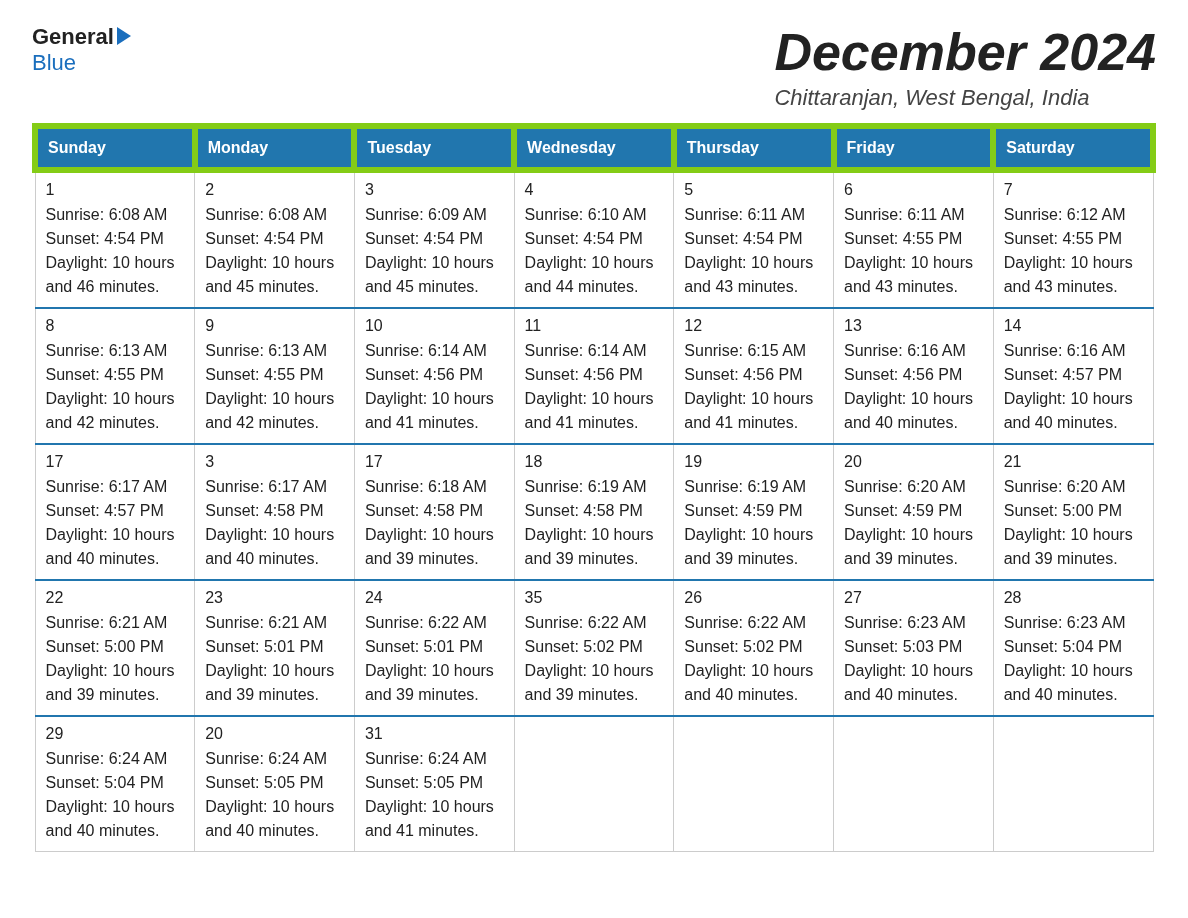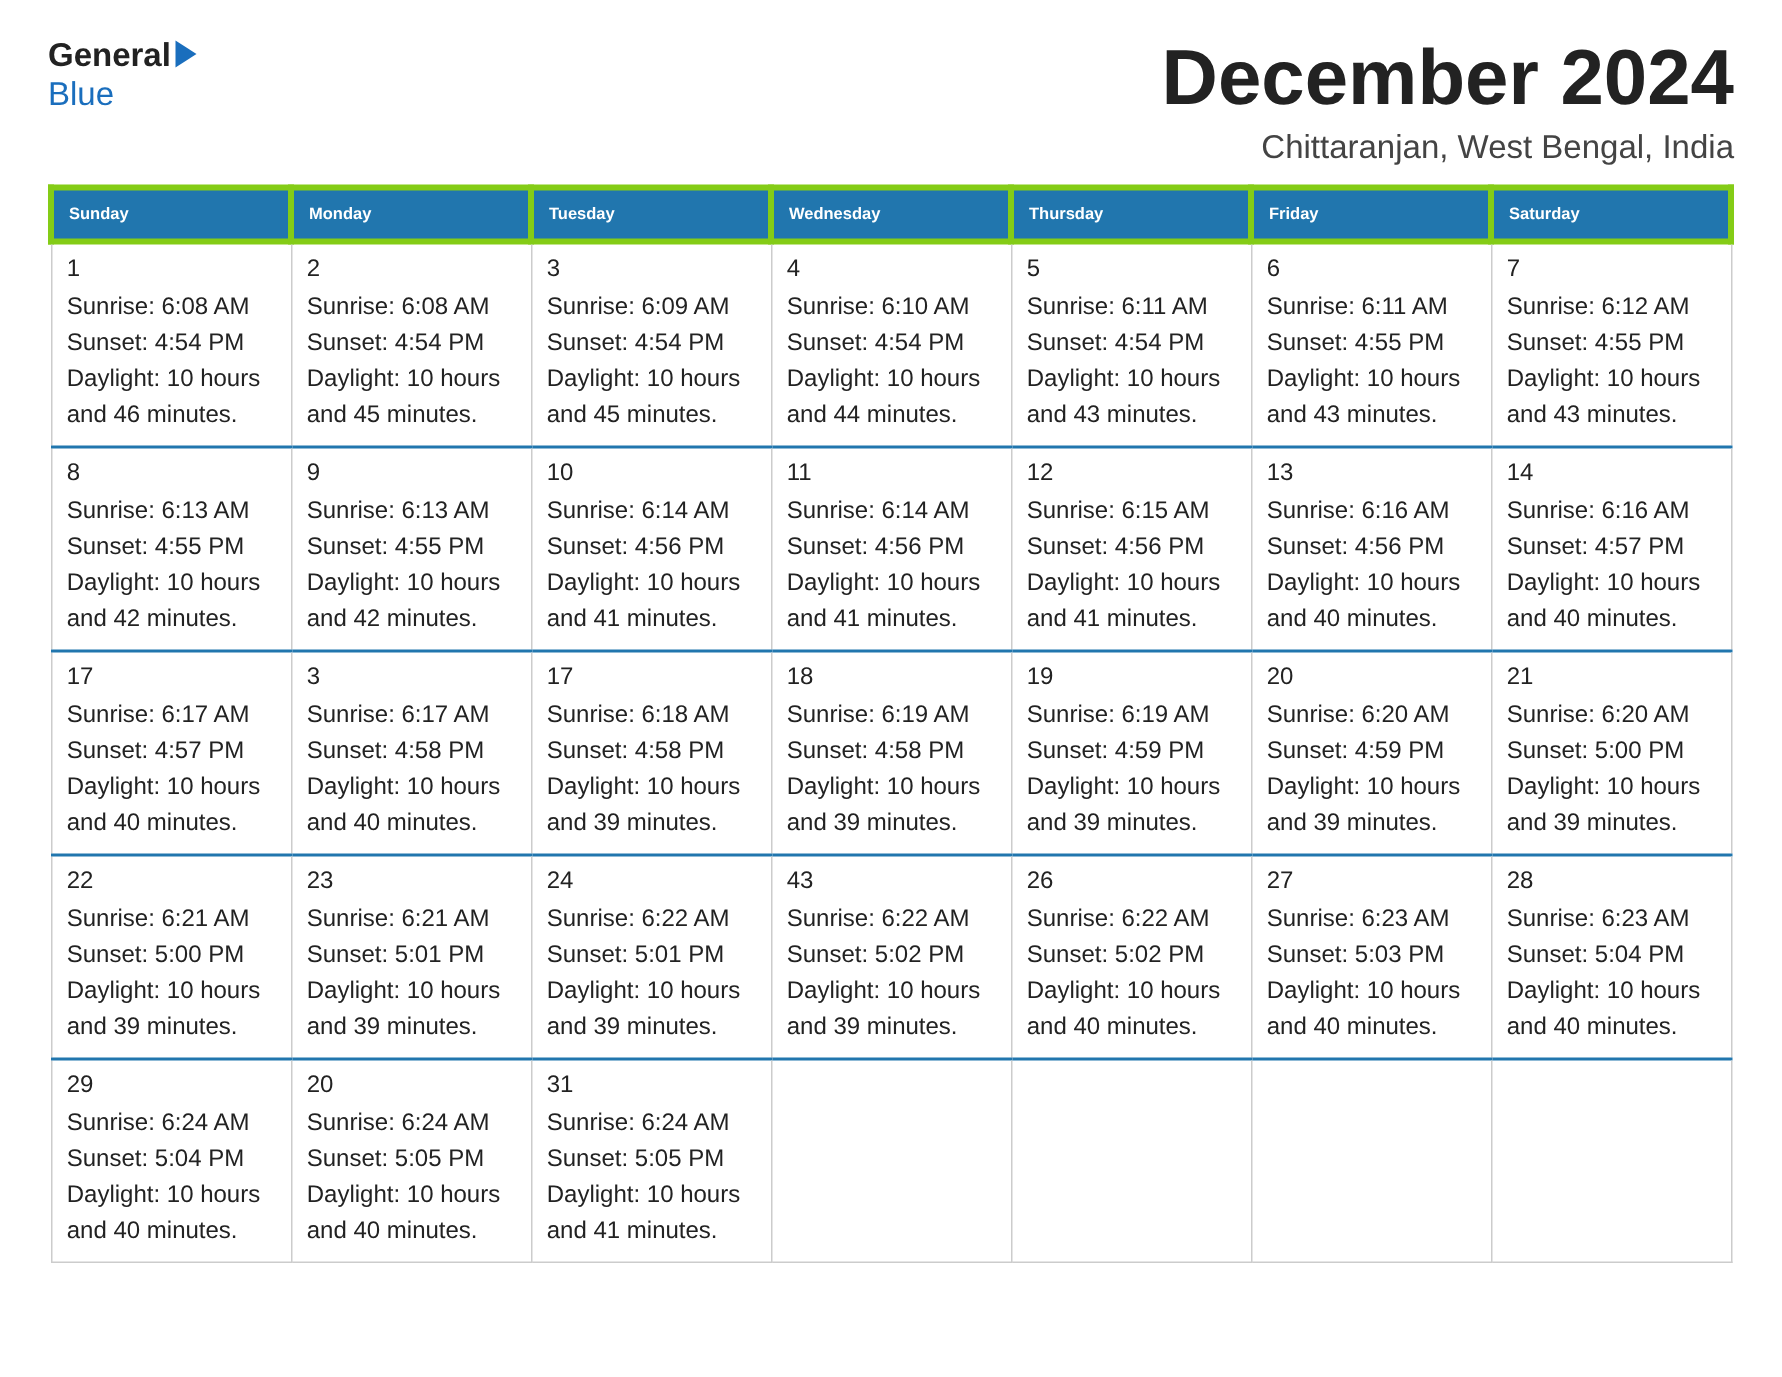--- a/index.html
+++ b/index.html
@@ -21,46 +21,46 @@
       font-size: 22px;
       font-weight: bold;
       color: #222;
     }
     .logo-text-blue {
       font-size: 22px;
       font-weight: normal;
       color: #1a6ebd;
     }
     .title-block {
-      text-align: right;
+      font-style: italic;
     }
     .calendar-title {
       font-size: 52px;
       font-weight: bold;
       color: #222;
       line-height: 1.1;
     }
     .calendar-subtitle {
       font-size: 22px;
       color: #444;
       margin-top: 4px;
     }
     .calendar-table {
       width: 100%;
       border-collapse: collapse;
       margin-top: 12px;
     }
     .calendar-table th {
       background-color: #2176ae;
       color: #fff;
-      font-size: 11px;
+      font-size: 16px;
       font-weight: bold;
       padding: 10px 10px;
       text-align: left;
-      border: 4px solid #84cc16;
+      border: 6px solid #84cc16;
     }
     .calendar-table td {
       vertical-align: top;
       padding: 8px 10px;
       border: 1px solid #ccc;
       width: calc(100% / 7);
       font-size: 13px;
       color: #222;
       background: #fff;
       min-height: 90px;
@@ -350,21 +350,21 @@
         <td>
         <span class="day-number">24</span>
         <div class="day-info">
           Sunrise: 6:22 AM<br>
           Sunset: 5:01 PM<br>
           Daylight: 10 hours<br>
           and 39 minutes.
         </div>
       </td>
         <td>
-        <span class="day-number">43</span>
+        <span class="day-number">35</span>
         <div class="day-info">
           Sunrise: 6:22 AM<br>
           Sunset: 5:02 PM<br>
           Daylight: 10 hours<br>
           and 39 minutes.
         </div>
       </td>
         <td>
         <span class="day-number">26</span>
         <div class="day-info">

